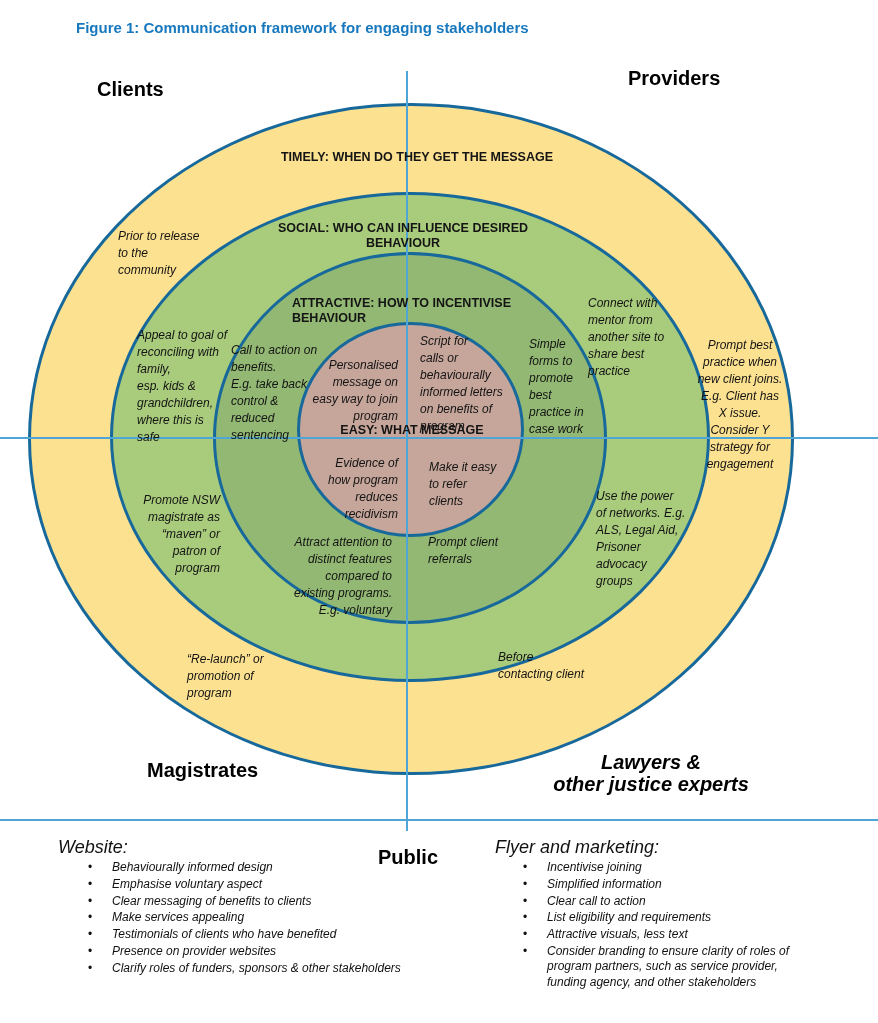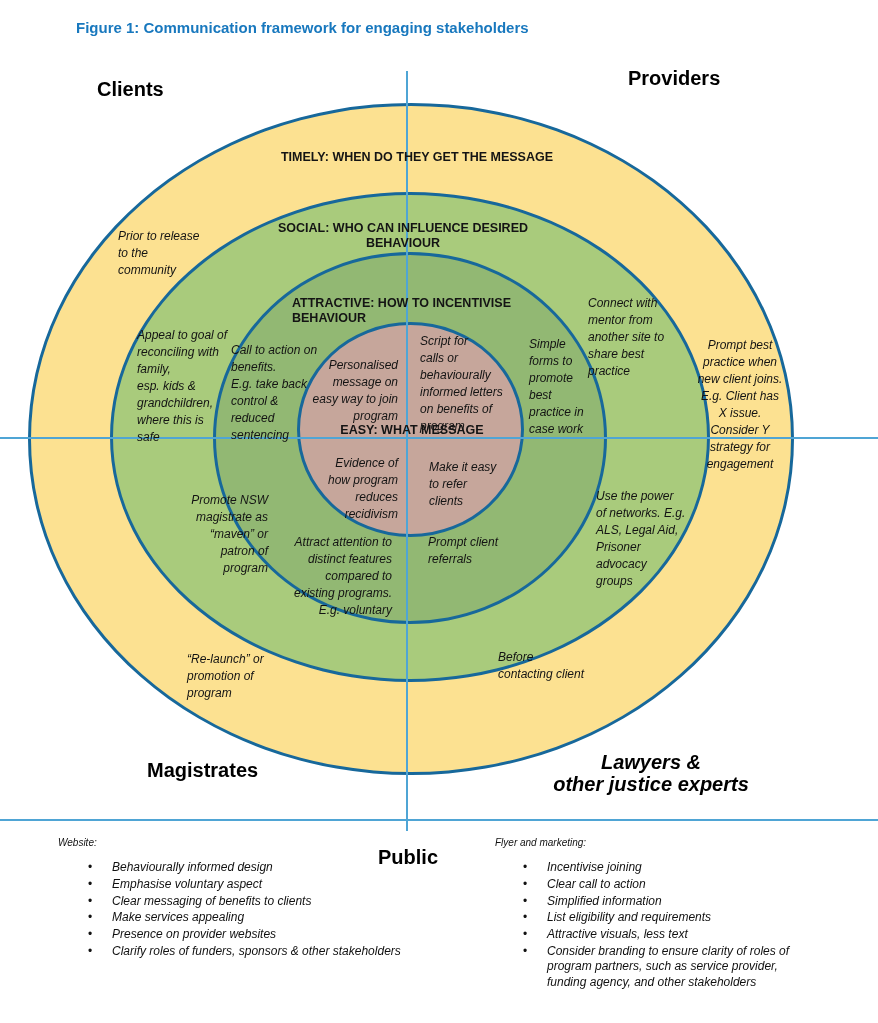--- a/index.html
+++ b/index.html
@@ -36,21 +36,21 @@
   #label-timely{left:217px;top:150px;width:400px;text-align:center;}
   #label-social{left:253px;top:221px;width:300px;text-align:center;}
   #label-attractive{left:292px;top:296px;width:280px;text-align:left;}
   #label-easy{left:302px;top:423px;width:220px;text-align:center;}
   .annotation{
     position:absolute;font-style:italic;font-size:12px;line-height:17px;
     white-space:pre-line;z-index:3;color:#131313;
   }
   .quad-label{position:absolute;font-weight:bold;font-size:20px;z-index:3;color:#000;}
   #quad-lawyers{font-style:italic;left:510px;top:751px;width:282px;text-align:center;white-space:pre-line;line-height:22px;}
-  .list-heading{position:absolute;font-style:italic;font-size:10px;z-index:3;}
+  .list-heading{position:absolute;font-style:italic;font-size:18px;z-index:3;}
   .bullet-list{
     position:absolute;margin:0;padding-left:26px;font-style:italic;font-size:12px;
     line-height:15.3px;z-index:3;
   }
   .bullet-list li{list-style:none;position:relative;margin:0 0 1.5px 0;}
   .bullet-list li::before{content:"\2022";position:absolute;left:-24px;font-style:normal;}
 </style>
 </head>
 <body>
 
@@ -128,21 +128,21 @@
 engagement</div>
   <div class="annotation" style="left:290px;top:455px;width:108px;text-align:right;">Evidence of
 how program
 reduces
 recidivism</div>
   <div class="annotation" style="left:282px;top:534px;width:110px;text-align:right;">Attract attention to
 distinct features
 compared to
 existing programs.
 E.g. voluntary</div>
-  <div class="annotation" style="left:140px;top:492px;width:80px;text-align:right;margin-left:48px;">Promote NSW
+  <div class="annotation" style="left:140px;top:492px;width:80px;text-align:right;">Promote NSW
 magistrate as
 “maven” or
 patron of
 program</div>
   <div class="annotation" style="left:187px;top:651px;">“Re-launch” or
 promotion of
 program</div>
   <div class="annotation" style="left:429px;top:459px;">Make it easy
 to refer
 clients</div>
@@ -158,28 +158,29 @@
 contacting client</div>
 </div>
 
 <div>
   <div class="list-heading" style="left:58px;top:837px;">Website:</div>
   <ul class="bullet-list" style="left:86px;top:860px;width:346px;">
     <li>Behaviourally informed design</li>
     <li>Emphasise voluntary aspect</li>
     <li>Clear messaging of benefits to clients</li>
     <li>Make services appealing</li>
+    <li>Testimonials of clients who have benefited</li>
     <li>Presence on provider websites</li>
     <li>Clarify roles of funders, sponsors &amp; other stakeholders</li>
   </ul>
 </div>
 
 <div>
   <div class="list-heading" style="left:495px;top:837px;">Flyer and marketing:</div>
   <ul class="bullet-list" style="left:521px;top:860px;width:252px;">
     <li>Incentivise joining</li>
+    <li>Simplified information</li>
     <li>Clear call to action</li>
-    <li>Simplified information</li>
     <li>List eligibility and requirements</li>
     <li>Attractive visuals, less text</li>
     <li>Consider branding to ensure clarity of roles of program partners, such as service provider, funding agency, and other stakeholders</li>
   </ul>
 </div>
 
 </body></html>

